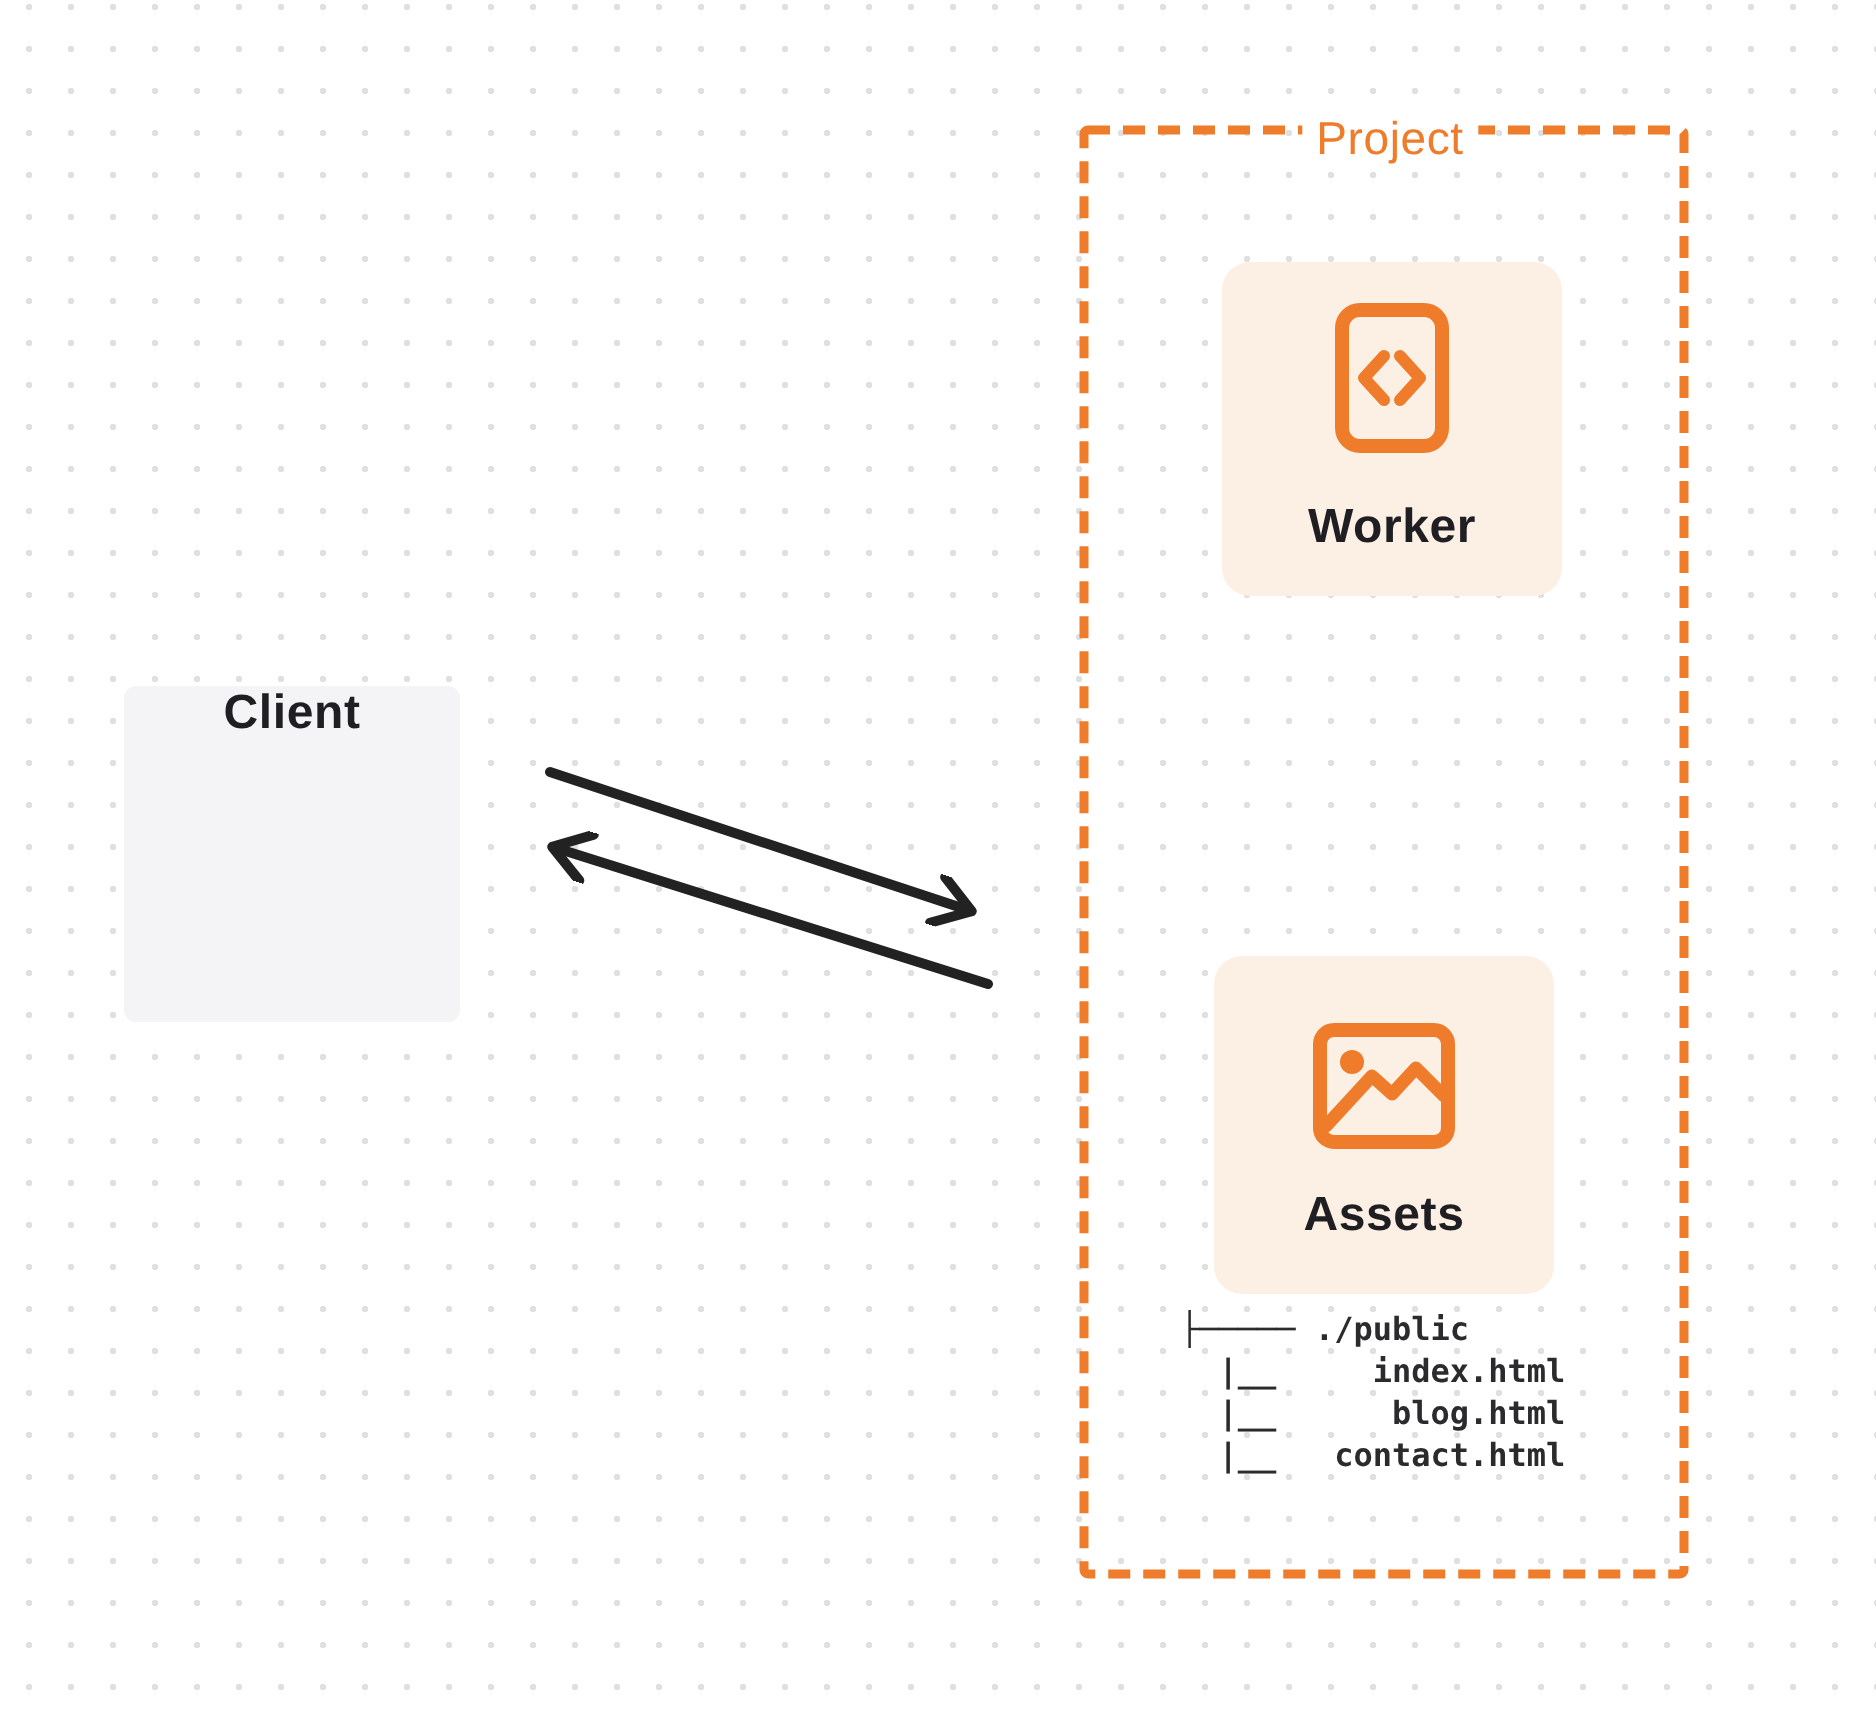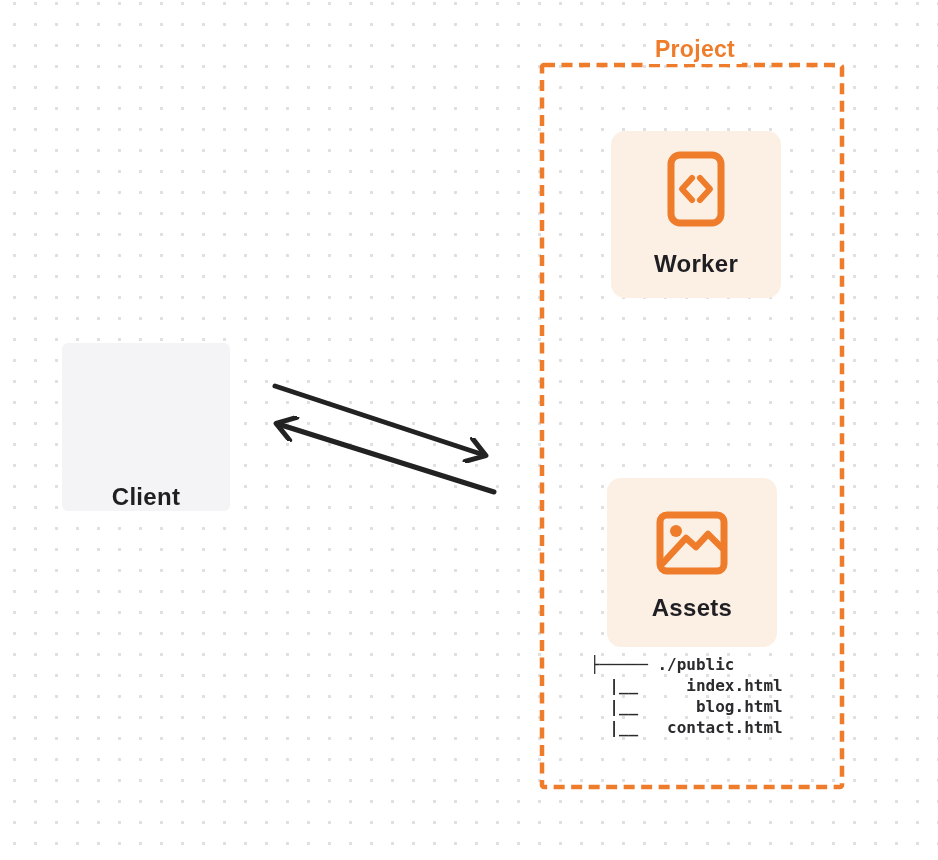--- a/index.html
+++ b/index.html
@@ -46,38 +46,38 @@
   }
   .arrow-head{
     fill:none;
     stroke:var(--arrow);
     stroke-width:5;
     stroke-linecap:round;
     stroke-linejoin:round;
   }
   .project-title{
     position:absolute;
-    left:695px;top:34px;
+    left:695px;top:54px;
     transform:translateX(-50%);
     background:var(--page_bg);
     padding:0 7px;
     font-size:23px;
-    font-weight:bold;
+    font-weight:normal;
     line-height:30px;
     color:var(--accent);
     letter-spacing:.3px;
     white-space:nowrap;
   }
   .client-box{
     position:absolute;
     left:62px;top:343px;
     width:168px;height:168px;
     background:var(--client_bg);
     border-radius:6px;
-    display:flex;align-items:flex-end;justify-content:center;
+    display:flex;align-items:flex-start;justify-content:center;
   }
   .node-label{
     font-size:24px;
     font-weight:bold;
     color:var(--ink);
     letter-spacing:.3px;
   }
   .request-label{
     position:absolute;
     left:281px;top:341px;

